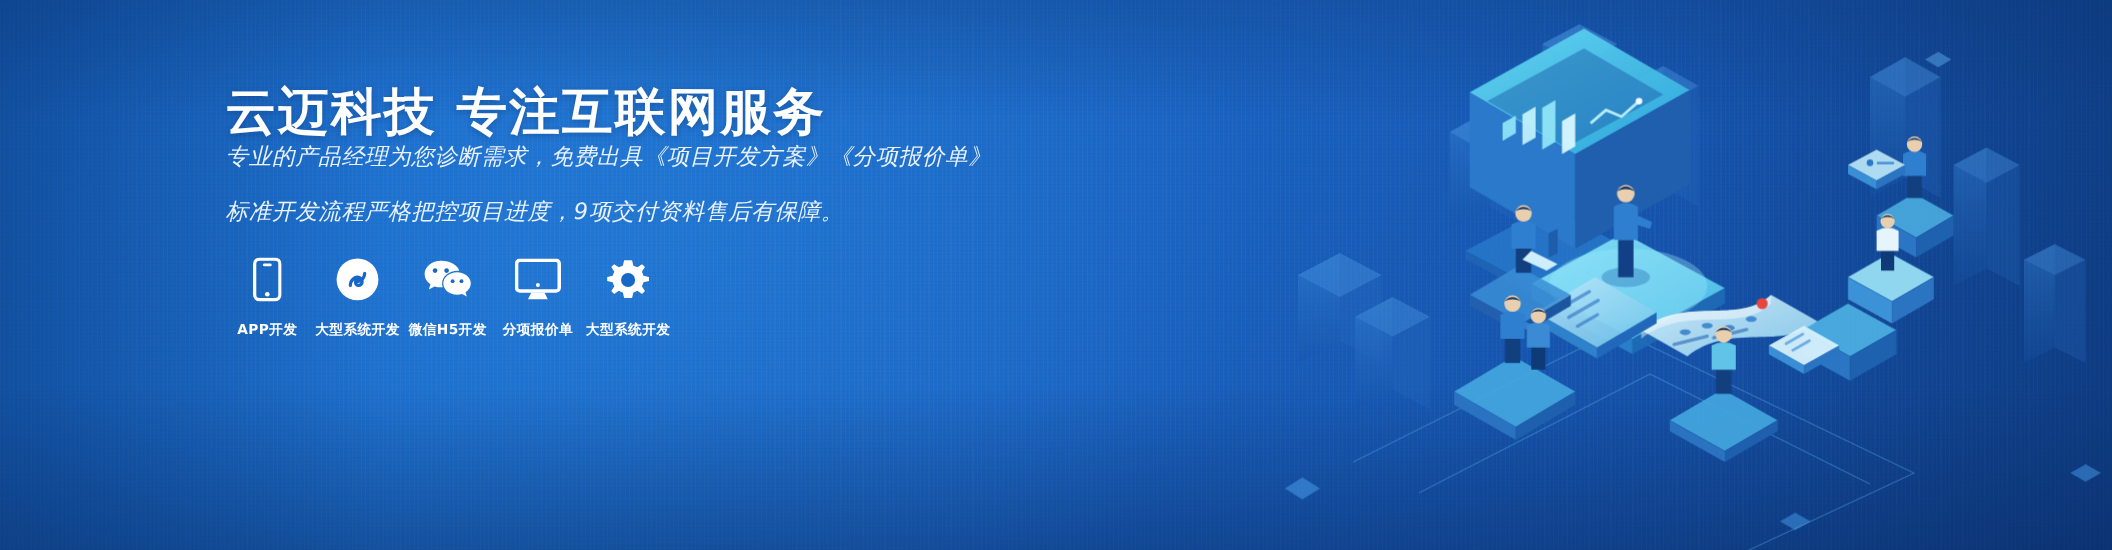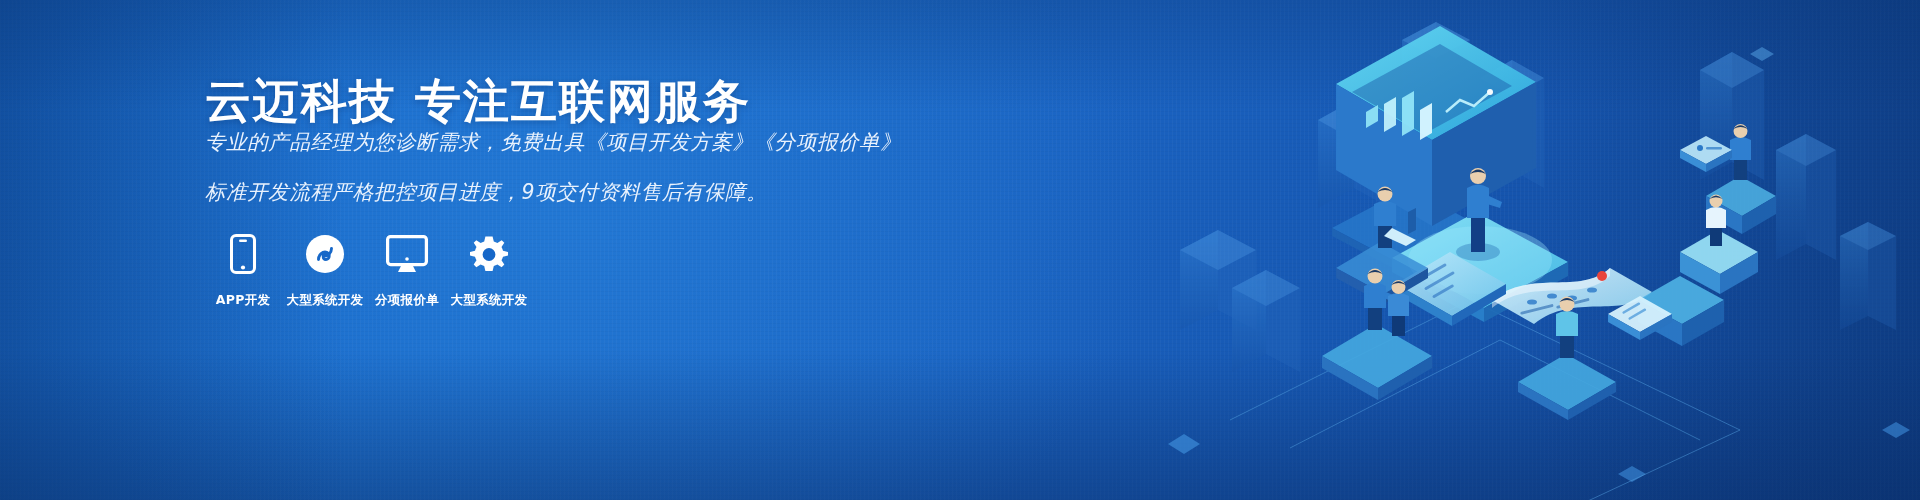--- a/index.html
+++ b/index.html
@@ -371,20 +371,38 @@
             <circle cx="20" cy="20" r="19" fill="#ffffff"></circle>
             <path d="M13.5 25.5 c0 -5 4.2 -7.5 6.5 -7.5 c2.8 0 4.2 2.2 4.2 4.1
                      c0 2.0 -1.5 3.4 -3.2 3.4 c-1.6 0 -2.8 -1.2 -2.8 -2.7
                      c0 -1.4 1.0 -2.5 2.3 -2.5" fill="none" stroke="#1667c8" stroke-width="2.9" stroke-linecap="round"></path>
             <path d="M26.5 14.5 c0 5 -4.2 7.5 -6.5 7.5" fill="none" stroke="#1667c8" stroke-width="2.9" stroke-linecap="round"></path>
           </svg>
         </div>
         <div class="lbl">大型系统开发</div>
       </div>
 
+      <div class="svc">
+        <div class="ibox">
+          <svg width="44" height="38" viewBox="0 0 44 38">
+            <path d="M16 2 C7.5 2 1 7.6 1 14.3 c0 3.7 2.1 7.0 5.3 9.2 l-1.4 4.6
+                     l5.1 -2.7 c1.8 0.5 3.7 0.8 6.0 0.8 c0.5 0 1 0 1.5 -0.05
+                     c-0.4 -1.1 -0.6 -2.3 -0.6 -3.5 c0 -6.4 6.3 -11.5 14.1 -11.5
+                     c0.5 0 1.0 0.02 1.5 0.06 C31.3 6.0 24.4 2 16 2 Z" fill="#ffffff"></path>
+            <circle cx="10.5" cy="11" r="2.1" fill="#1667c8"></circle>
+            <circle cx="21" cy="11" r="2.1" fill="#1667c8"></circle>
+            <path d="M43 22.8 c0 -5.6 -5.6 -10.2 -12.5 -10.2 c-6.9 0 -12.5 4.6 -12.5 10.2
+                     c0 5.6 5.6 10.2 12.5 10.2 c1.6 0 3.2 -0.25 4.6 -0.7 l4.3 2.3
+                     l-1.2 -3.9 c2.9 -1.9 4.8 -4.7 4.8 -7.9 Z" fill="#ffffff"></path>
+            <circle cx="26.5" cy="20.6" r="1.75" fill="#1667c8"></circle>
+            <circle cx="34.5" cy="20.6" r="1.75" fill="#1667c8"></circle>
+          </svg>
+        </div>
+        <div class="lbl">微信H5开发</div>
+      </div>
 
       <div class="svc">
         <div class="ibox">
           <svg width="42" height="38" viewBox="0 0 42 38">
             <rect x="1.6" y="1.6" width="38.8" height="28" rx="3" ry="3" fill="none" stroke="#ffffff" stroke-width="3.2"></rect>
             <circle cx="21" cy="24" r="1.8" fill="#ffffff"></circle>
             <path d="M15 31 L27 31 L30 37 L12 37 Z" fill="#ffffff"></path>
           </svg>
         </div>
         <div class="lbl">分项报价单</div>

